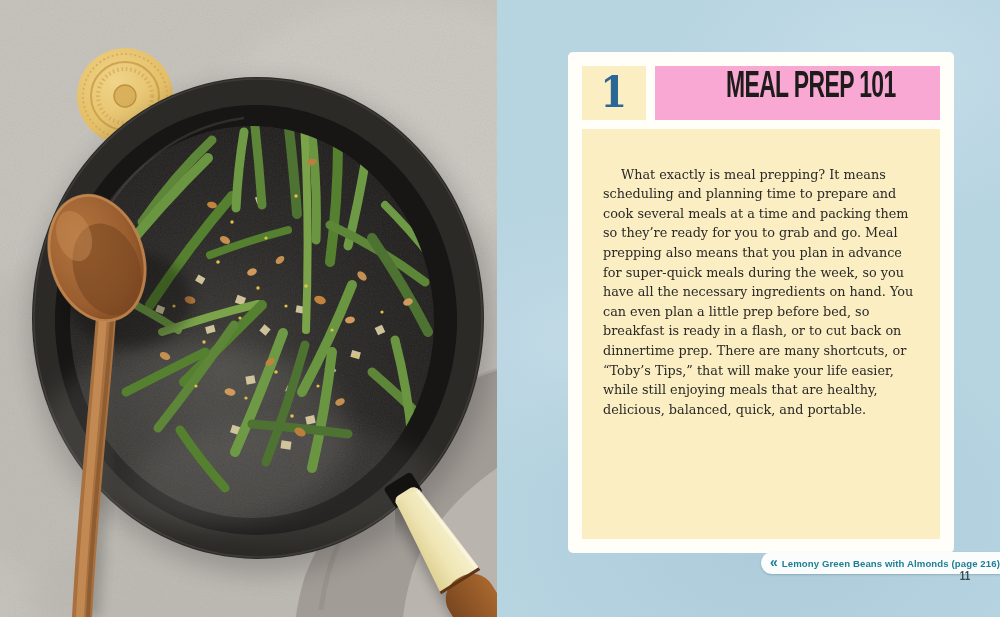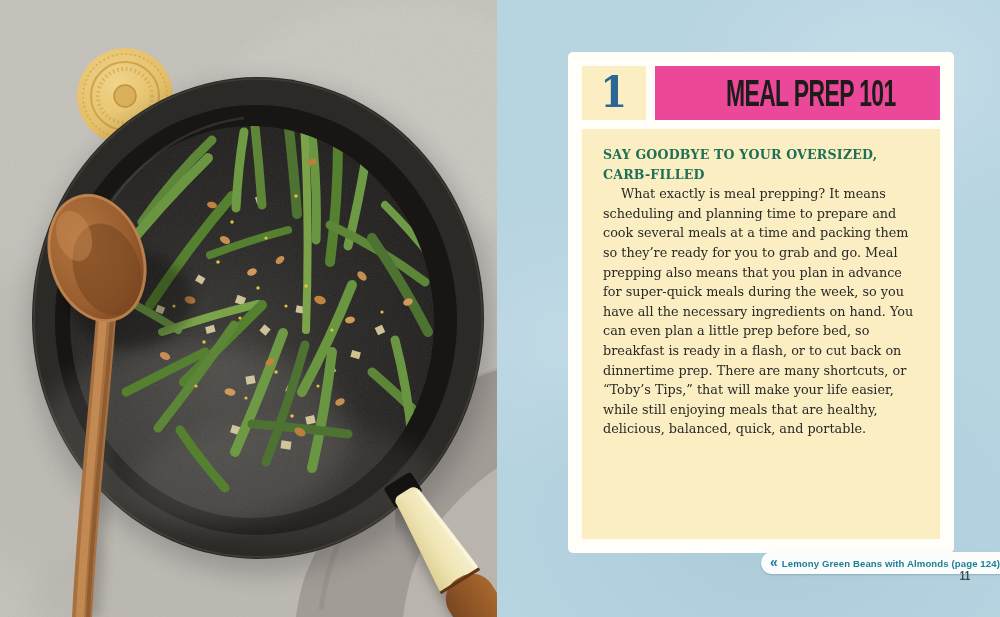--- a/index.html
+++ b/index.html
@@ -28,21 +28,21 @@
   }
   .hdr-row{display:flex;gap:9px;height:54px;flex:0 0 54px;}
   .num-box{
     flex:0 0 64px;background:#faeec2;display:flex;align-items:center;justify-content:center;
   }
   .chapter-num{
     font-family:"DejaVu Serif",serif;font-weight:bold;font-size:42px;line-height:1;
     color:#2b6795;transform:scaleX(.92);
   }
   .title-box{
-    flex:1;background:#ec4899;display:flex;align-items:center;justify-content:center;overflow:hidden;padding-left:26px;
+    flex:1;background:#f9a8d4;display:flex;justify-content:center;overflow:hidden;padding-left:26px;
   }
   .chapter-title{
     font-family:"Liberation Sans",sans-serif;font-weight:bold;font-size:37px;line-height:1;
     color:#1d1c1a;letter-spacing:-1px;transform:scaleX(.62);white-space:nowrap;
   }
   .body-box{
     flex:1;background:#faeec2;box-sizing:border-box;padding:16px 20px 18px 21px;overflow:hidden;
   }
   .lead-in{
     font-family:"DejaVu Serif",serif;font-weight:bold;font-size:12.6px;line-height:19.6px;
@@ -281,24 +281,24 @@
 <div class="card">
   <div class="hdr-row">
     <div class="num-box">
       <span class="chapter-num">1</span>
     </div>
     <div class="title-box">
       <span class="chapter-title">MEAL PREP 101</span>
     </div>
   </div>
   <div class="body-box">
-    <p class="body-text"><span class="lead-in">SAY GOODBYE TO YOUR OVERSIZED, CARB-FILLED</span><br>
+    <p class="body-text"><br>
       </p>
     <p class="body-text p2">What exactly is meal prepping? It means scheduling and planning time to prepare and cook several meals at a time and packing them so they’re ready for you to grab and go. Meal prepping also means that you plan in advance for super-quick meals during the week, so you have all the necessary ingredients on hand. You can even plan a little prep before bed, so breakfast is ready in a flash, or to cut back on dinnertime prep. There are many shortcuts, or “Toby’s Tips,” that will make your life easier, while still enjoying meals that are healthy, delicious, balanced, quick, and portable.</p>
   </div>
 </div>
 
 <div class="caption-pill">
   <span class="caption-icon">«</span>
-  <span class="caption-label">Lemony Green Beans with Almonds (page 124)</span>
+  <span class="caption-label">Lemony Green Beans with Almonds (page 216)</span>
 </div>
 
 <div class="page-number">11</div>
 
 </body></html>

